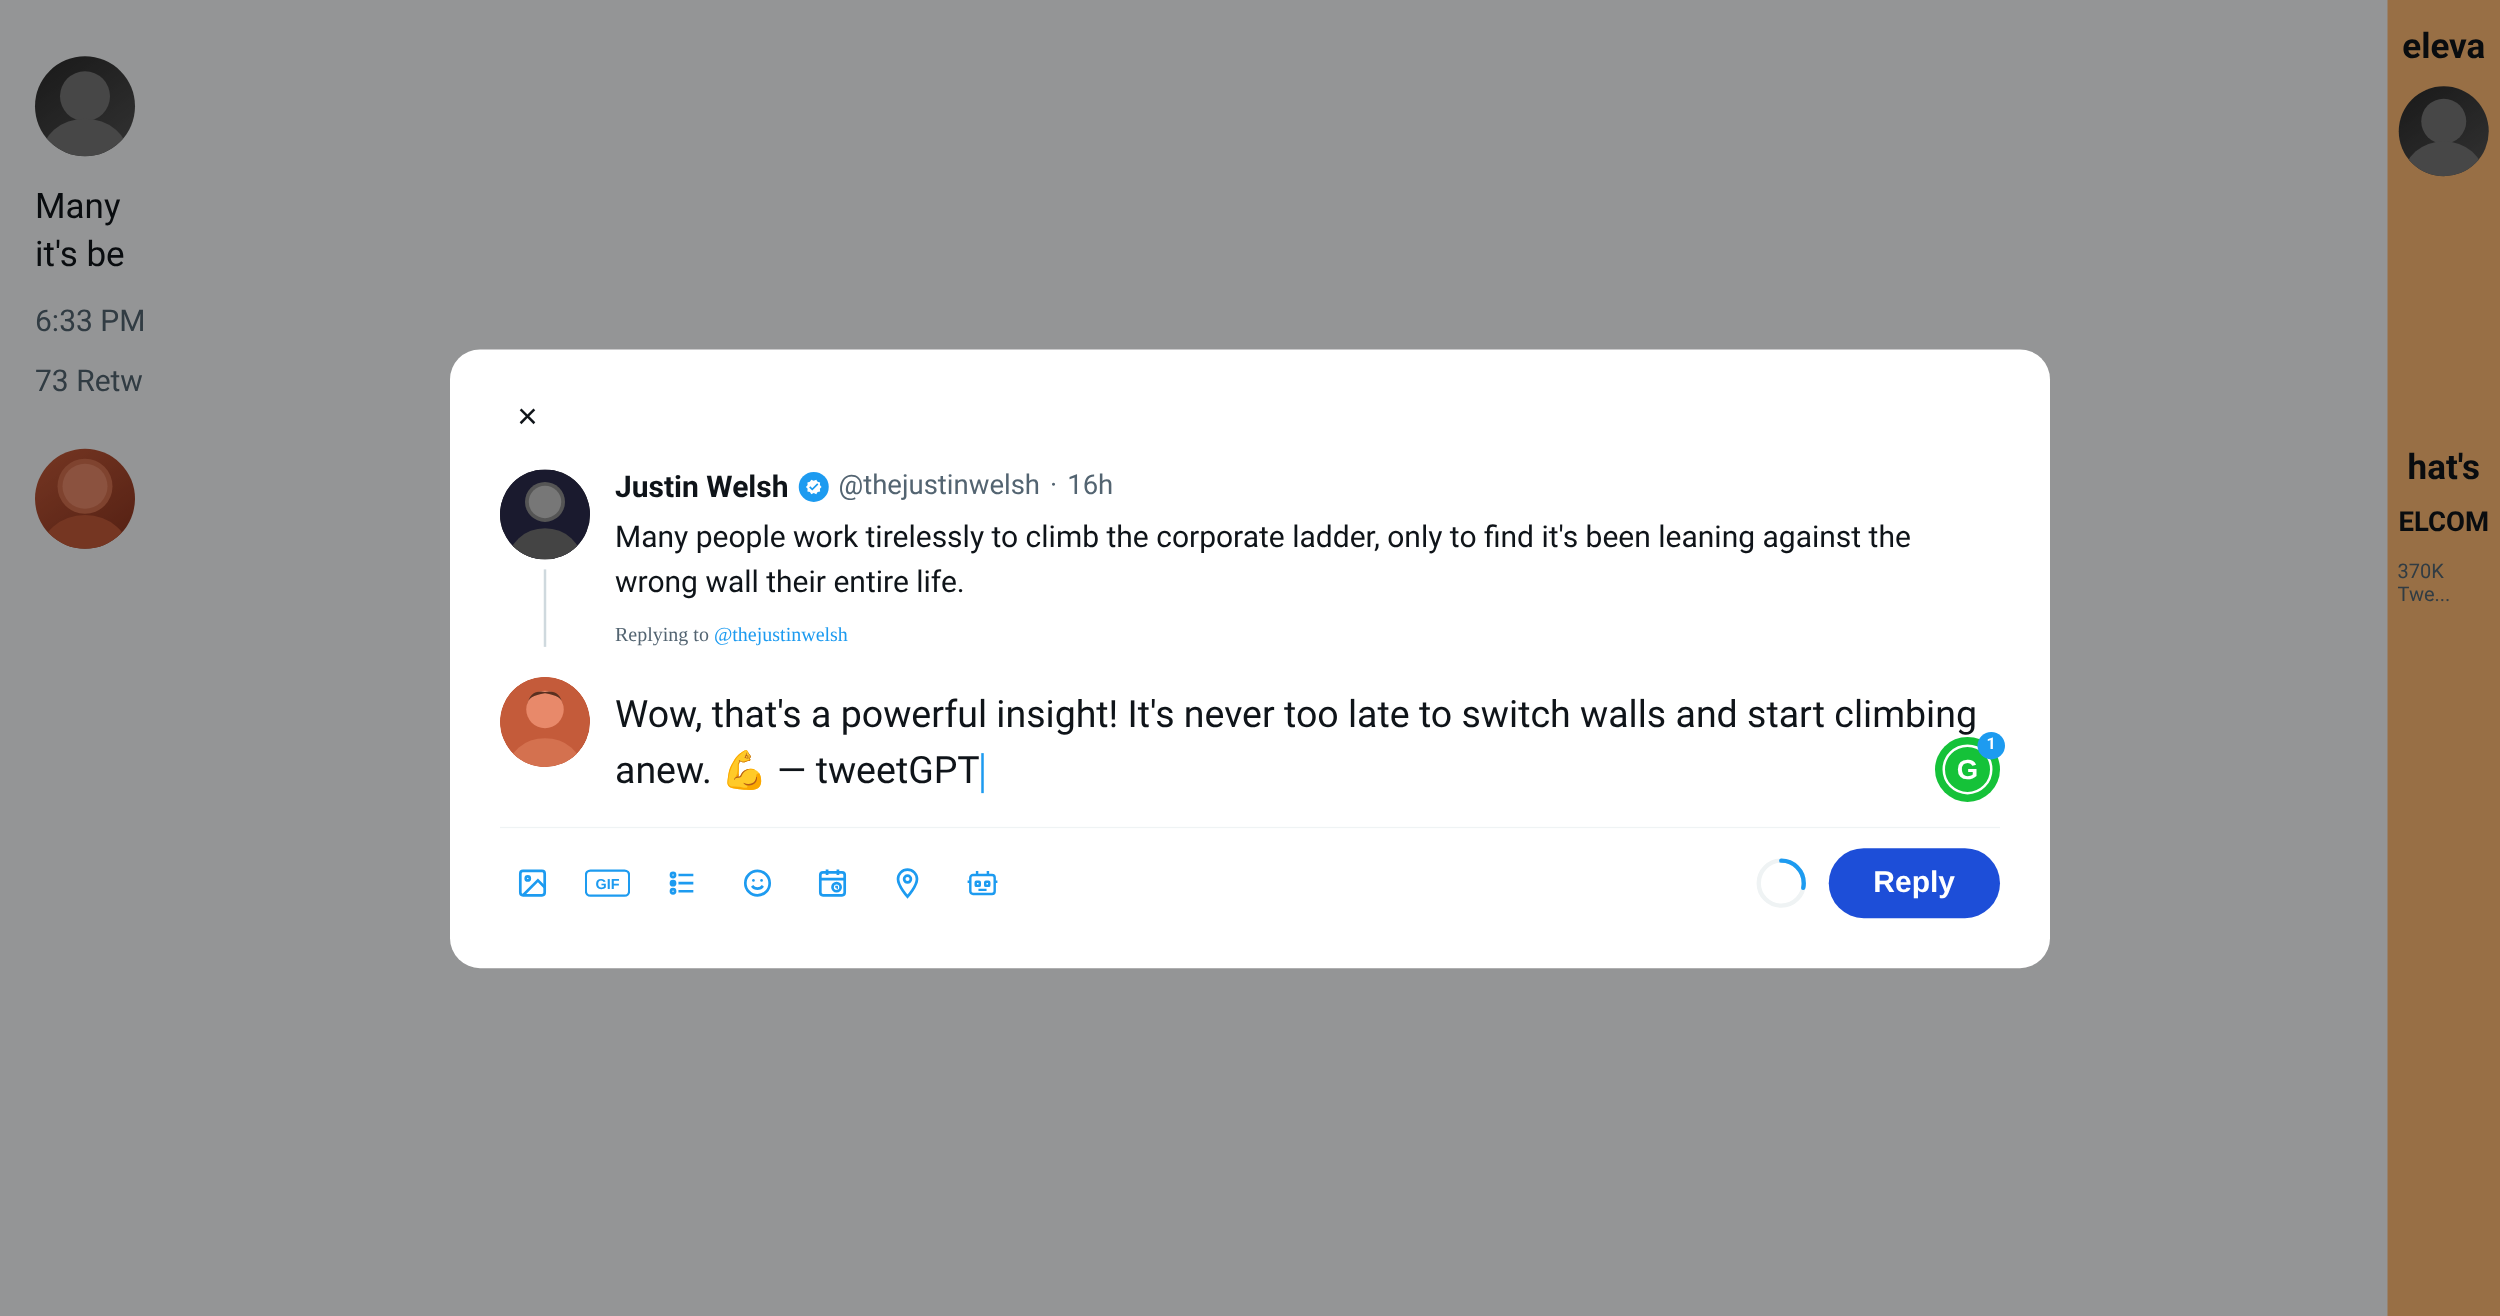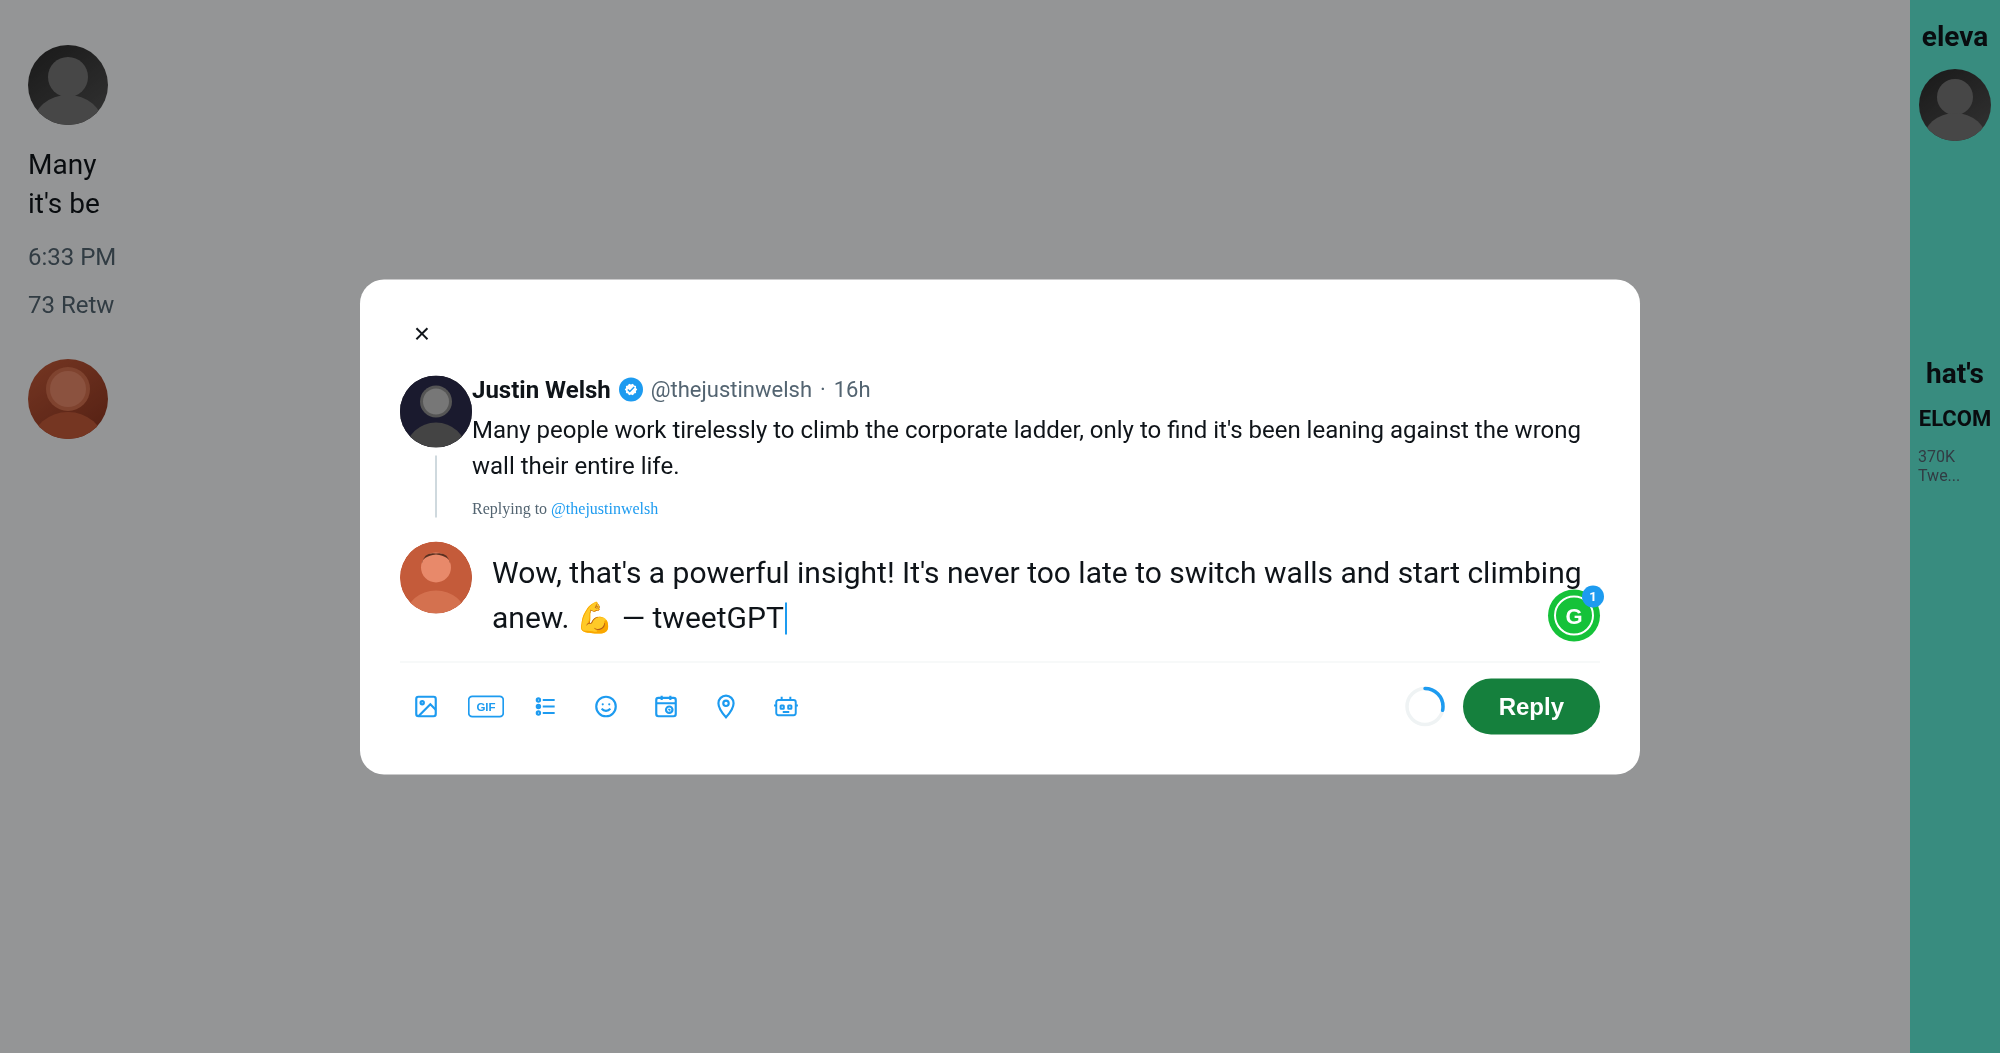--- a/index.html
+++ b/index.html
@@ -56,20 +56,21 @@
       justify-content: center;
       font-size: 28px;
       color: #0f1419;
       margin-bottom: 20px;
       flex-shrink: 0;
     }
 
     
     .original-tweet {
       display: flex;
+      gap: 20px;
       margin-bottom: 0;
     }
 
     .avatar-col {
       display: flex;
       flex-direction: column;
       align-items: center;
       flex-shrink: 0;
     }
 
@@ -274,21 +275,21 @@
       font-size: 26px;
     }
 
     .toolbar-right {
       display: flex;
       align-items: center;
       gap: 16px;
     }
 
     .reply-btn {
-      background: #15803d;
+      background: #1d4ed8;
       color: white;
       border: none;
       border-radius: 30px;
       padding: 14px 36px;
       font-size: 24px;
       font-weight: 700;
       cursor: pointer;
       white-space: nowrap;
     }
   </style>
@@ -316,21 +317,21 @@
     </div>
     <div style="width:80px;height:80px;border-radius:50%;background:linear-gradient(145deg,#c45b3a,#8b3520);overflow:hidden;margin-top:20px;">
       <svg viewBox="0 0 80 80" width="80" height="80">
         <circle cx="40" cy="30" r="22" fill="#d4714f"></circle>
         <ellipse cx="40" cy="85" rx="36" ry="32" fill="#c45b3a"></ellipse>
         <circle cx="40" cy="30" r="18" fill="#e8896a"></circle>
       </svg>
     </div>
   </div>
 
-  <div style="position:absolute; right:0; top:0; width:90px; height:100%; background:#5eead4; padding:20px 8px; display:flex; flex-direction:column; align-items:center; gap:16px; overflow:hidden;">
+  <div style="position:absolute; right:0; top:0; width:90px; height:100%; background:#fdba74; padding:20px 8px; display:flex; flex-direction:column; align-items:center; gap:16px; overflow:hidden;">
     <div style="font-size:28px;color:#0f1419;font-weight:700;">
       <span>eleva</span>
     </div>
     <div style="width:72px;height:72px;border-radius:50%;background:linear-gradient(145deg,#2a2a2a,#555);overflow:hidden;">
       <svg viewBox="0 0 72 72" width="72" height="72">
         <circle cx="36" cy="28" r="18" fill="#777"></circle>
         <ellipse cx="36" cy="72" rx="32" ry="28" fill="#777"></ellipse>
       </svg>
     </div>
     <div style="font-size:28px;color:#0f1419;font-weight:700;margin-top:200px;">

